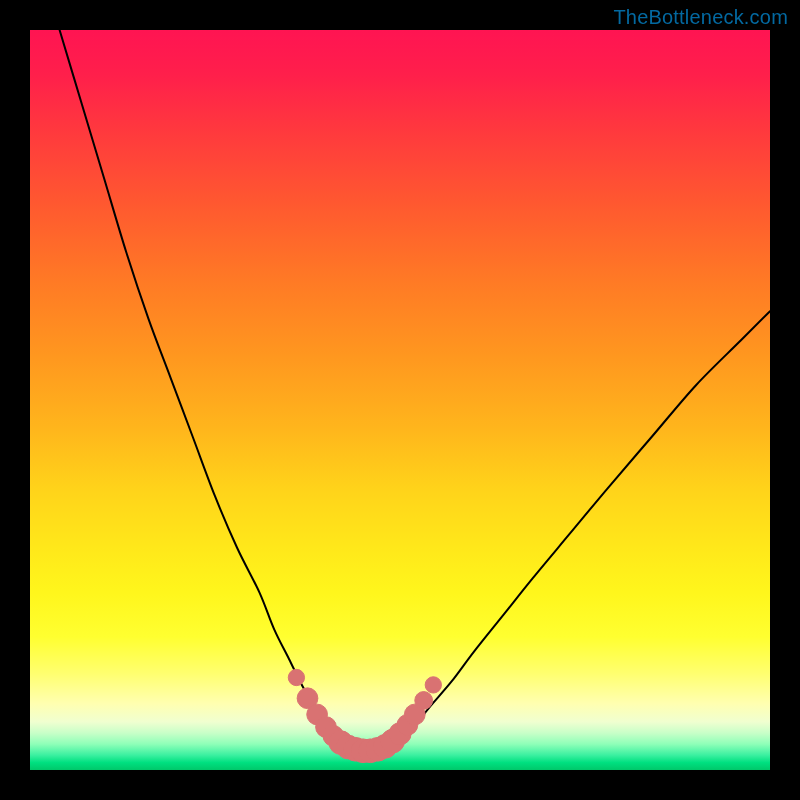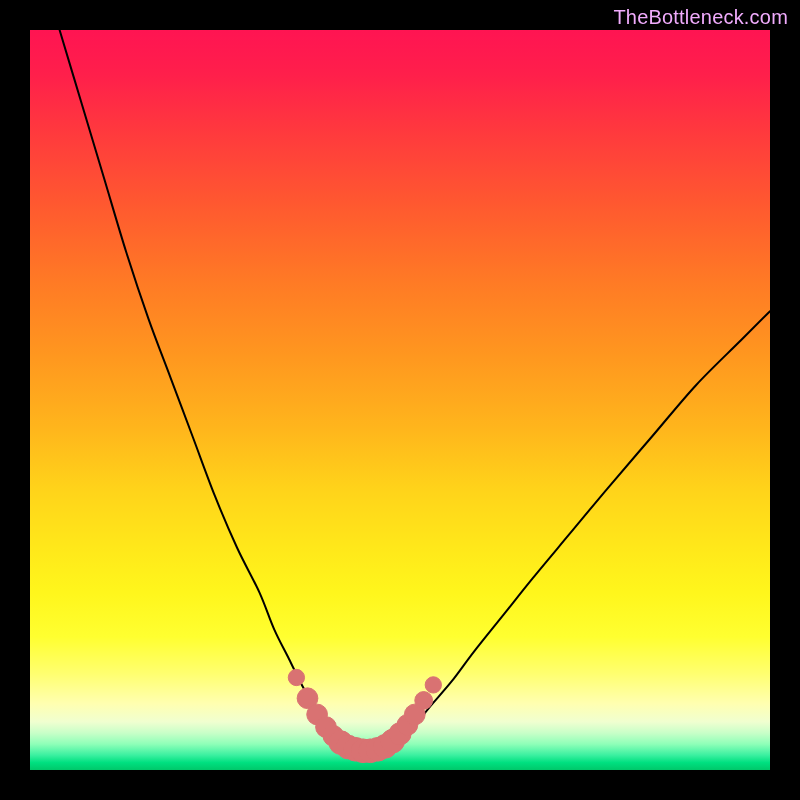--- a/index.html
+++ b/index.html
@@ -41,21 +41,21 @@
       #c8ffc8 95%,
       #8effb8 96.5%,
       #3af0a0 98%,
       #00e080 99%,
       #00c86a 100%);
   }
   .watermark {
     position: absolute;
     top: 6px;
     right: 12px;
-    color: #f0abfc;
+    color: #0369a1;
     font-size: 20px;
     font-weight: 500;
     letter-spacing: 0.2px;
     user-select: none;
   }
   svg.curve {
     position: absolute;
     left: 0;
     top: 0;
     width: 740px;

